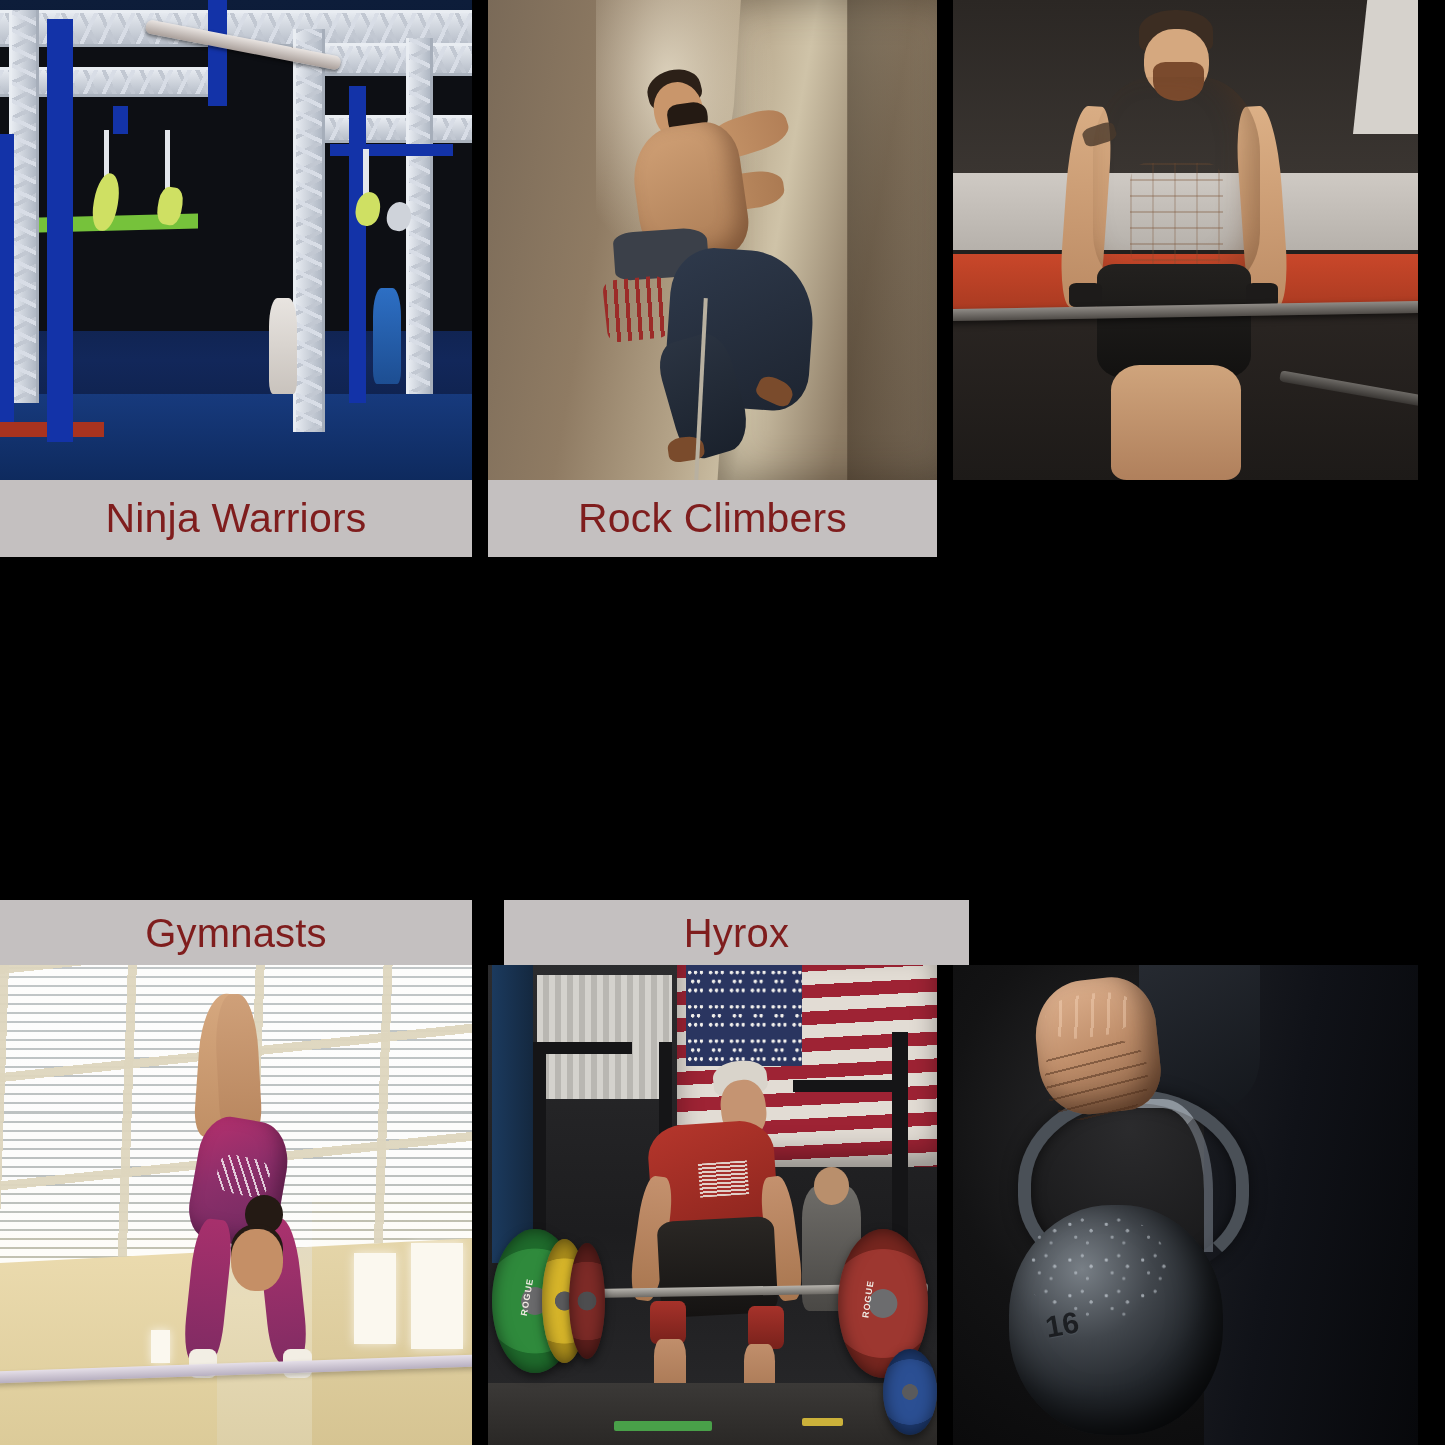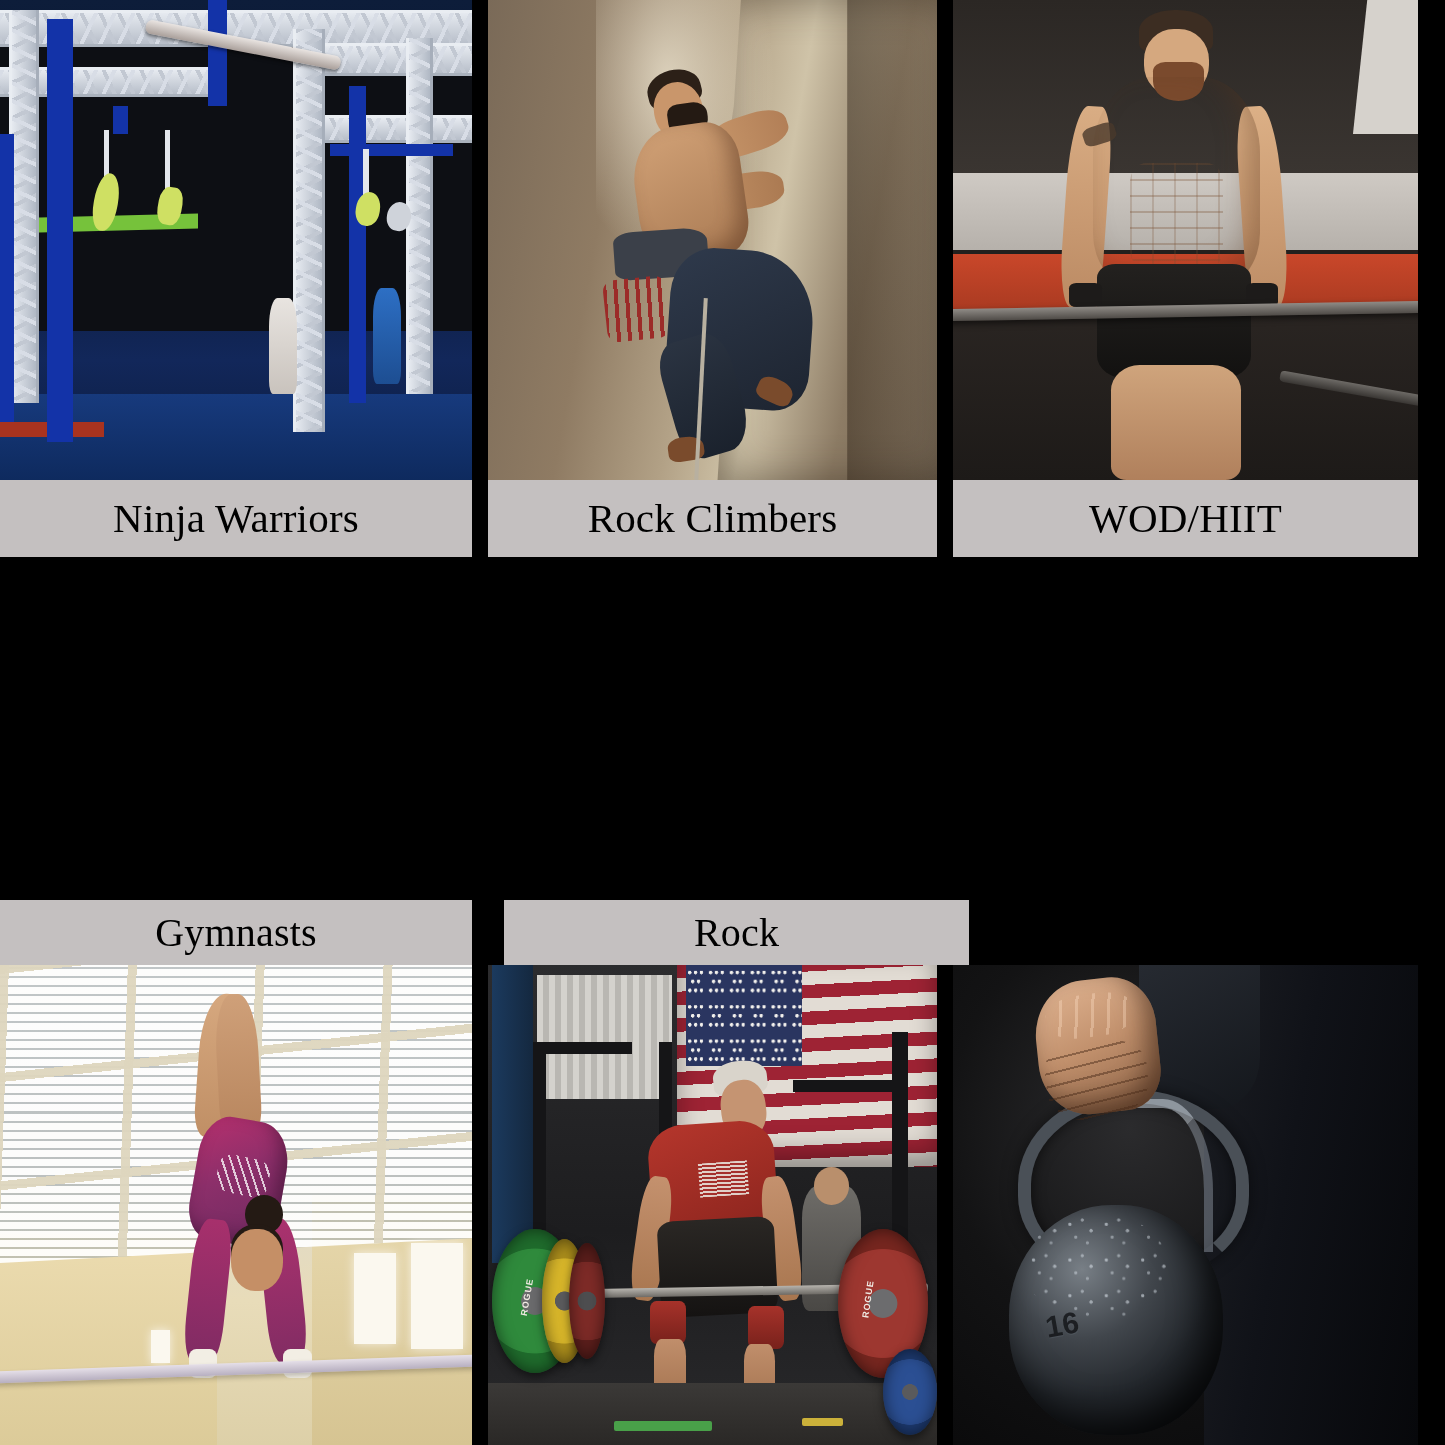--- a/index.html
+++ b/index.html
@@ -49,24 +49,24 @@
   
   .label-bar {
     background: #c4c0c0;
     display: flex;
     align-items: center;
     justify-content: center;
     height: 100%;
     width: 100%;
   }
   .label-bar .label-text {
-    font-family: Liberation Serif, serif;
+    font-family: Liberation Sans, sans-serif;
     font-weight: 400;
     font-size: 41px;
-    color: #000000;
+    color: #7f1d1d;
     letter-spacing: 0.2px;
     white-space: nowrap;
     line-height: 1;
   }
   .label-row.bottom-labels .label-text { font-size: 40px; }
 
   
   #headline-band {
     position: absolute;
     left: 0;
@@ -830,39 +830,34 @@
         <span class="label-text">Ninja Warriors</span>
       </div>
     </div>
     <div class="col gap"></div>
     <div class="col c2">
       <div class="label-bar">
         <span class="label-text">Rock Climbers</span>
       </div>
     </div>
     <div class="col gap"></div>
-    <div class="col c3">
-      <div class="label-bar">
-        <span class="label-text">WOD/HIIT</span>
-      </div>
-    </div>
   </div>
 
 
   <div class="label-row bottom-labels">
     <div class="col c1">
       <div class="label-bar">
         <span class="label-text">Gymnasts</span>
       </div>
     </div>
     <div class="col gap"></div>
     <div class="col gap"></div>
     <div class="col c3">
       <div class="label-bar">
-        <span class="label-text">Rock</span>
+        <span class="label-text">Hyrox</span>
       </div>
     </div>
   </div>
 
   <div class="photo-row bottom">
 
     <div class="col c1">
       <div class="photo gym-bg">
         <div class="gym-wall-left"></div>
         <div class="gym-wall-right"></div>

